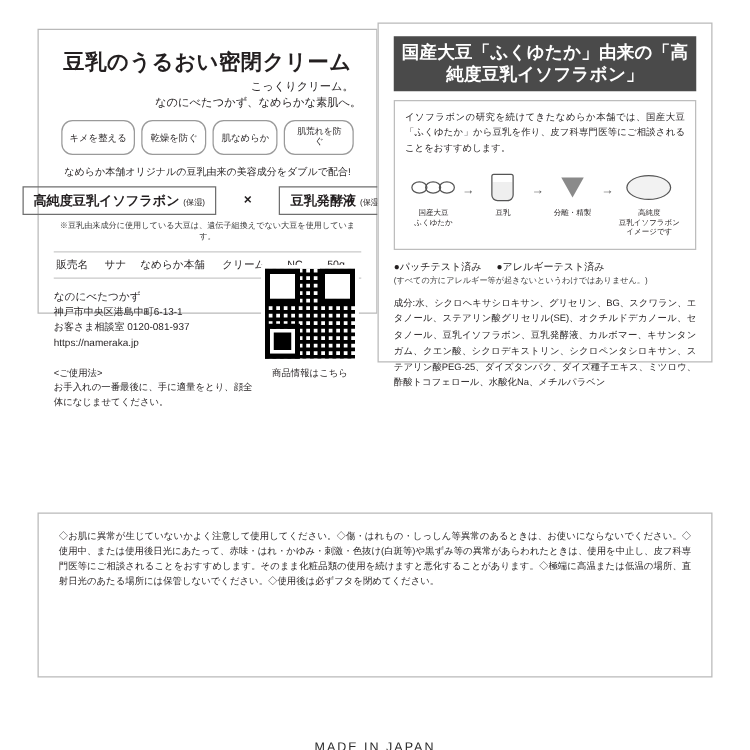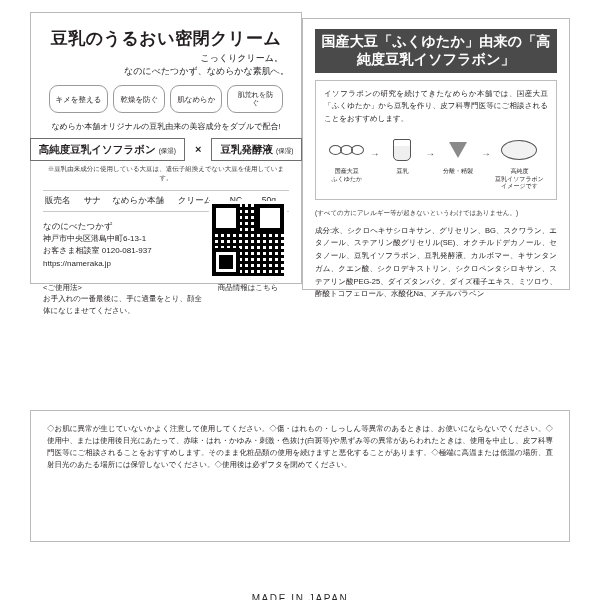--- a/index.html
+++ b/index.html
@@ -22,23 +22,23 @@
 
   
   .panel {
     position: absolute;
     border: 1px solid #b9b9b9;
     box-sizing: border-box;
     background: #fff;
   }
   .panel-left {
     left: 30px;
-    top: 12px;
+    top: 23px;
     width: 272px;
-    height: 272px;
+    height: 228px;
     padding: 10px 12px;
   }
   .panel-right {
     left: 302px;
     top: 18px;
     width: 268px;
     height: 272px;
     padding: 10px 12px;
   }
   .panel-bottom {
@@ -101,21 +101,21 @@
     font-size: 8px;
     text-align: center;
     margin-bottom: 5px;
     line-height: 1.3;
   }
 
   .ingredient-row {
     display: flex;
     align-items: center;
     justify-content: center;
-    gap: 10px;
+    gap: 22px;
     margin-bottom: 4px;
   }
   .ing-box {
     border: 1px solid #6f6f6f;
     font-size: 10.5px;
     font-weight: bold;
     padding: 4px 8px 3px 8px;
     display: flex;
     align-items: baseline;
     gap: 3px;
@@ -416,20 +416,24 @@
         <div class="flow-arrow">→</div>
         <div class="flow-item wide">
           <div class="glyph">
               <span class="oval"></span>
             </div>
           <div>高純度<br>豆乳イソフラボン<br>イメージです</div>
         </div>
       </div>
     </div>
 
+    <div class="test-line">
+      <span>●パッチテスト済み</span>
+      <span>●アレルギーテスト済み</span>
+    </div>
     <div class="test-note">(すべての方にアレルギー等が起きないというわけではありません。)</div>
 
     <div class="ingredients">
       <span>成分:</span><span>水、シクロヘキサシロキサン、グリセリン、BG、スクワラン、エタノール、ステアリン酸グリセリル(SE)、オクチルドデカノール、セタノール、豆乳イソフラボン、豆乳発酵液、カルボマー、キサンタンガム、クエン酸、シクロデキストリン、シクロペンタシロキサン、ステアリン酸PEG-25、ダイズタンパク、ダイズ種子エキス、ミツロウ、酢酸トコフェロール、水酸化Na、メチルパラベン</span>
     </div>
   </div>
 
   <div class="panel panel-bottom">
     <div class="caution">◇お肌に異常が生じていないかよく注意して使用してください。◇傷・はれもの・しっしん等異常のあるときは、お使いにならないでください。◇使用中、または使用後日光にあたって、赤味・はれ・かゆみ・刺激・色抜け(白斑等)や黒ずみ等の異常があらわれたときは、使用を中止し、皮フ科専門医等にご相談されることをおすすめします。そのまま化粧品類の使用を続けますと悪化することがあります。◇極端に高温または低温の場所、直射日光のあたる場所には保管しないでください。◇使用後は必ずフタを閉めてください。</div>
   </div>

